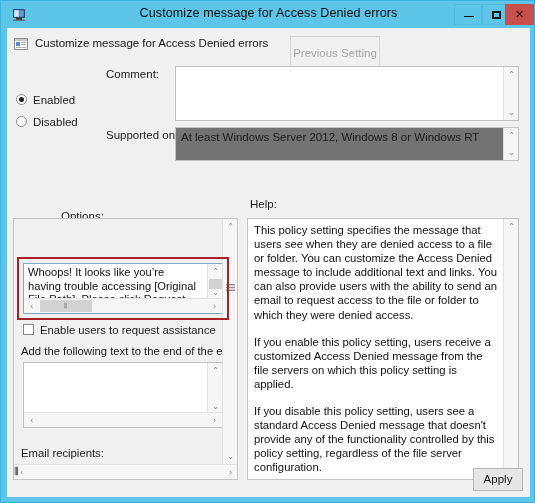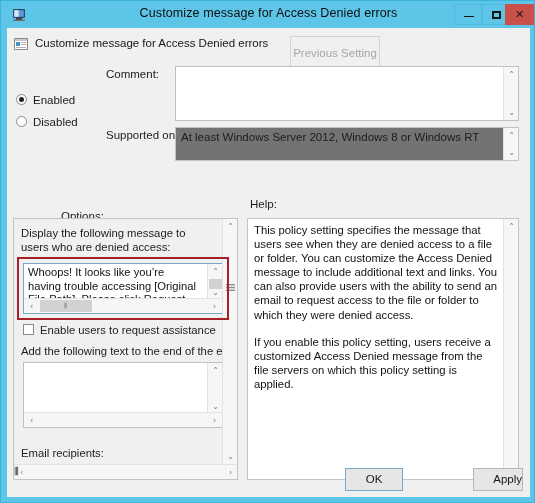--- a/index.html
+++ b/index.html
@@ -377,21 +377,21 @@
     line-height: 14.1px;
     color: #121212;
   }
   #help-text p { margin: 0 0 13px 0; }
   #help-text p:last-child { margin-bottom: 0; }
 
   
   #btn-ok     { left: 338px; top: 440px; width: 58px; height: 23px; line-height:21px;
                 border-color:#7aa8c8; }
   #btn-cancel { left: 402px; top: 440px; width: 58px; height: 23px; line-height:21px; }
-  #btn-apply  { left: 466px; top: 440px; width: 50px; height: 23px; line-height:21px;text-align:right; }
+  #btn-apply  { left: 466px; top: 440px; width: 50px; height: 23px; line-height:21px; }
 
   .nosel { user-select: none; }
 </style>
 </head>
 <body>
 
 <div id="window" class="nosel">
 
   <div id="titlebar">
     <div id="win-icon">
@@ -457,21 +457,20 @@
       </div>
     </div>
 
     <div id="lbl-options">Options:</div>
     <div id="lbl-help">Help:</div>
 
     <div id="options-panel">
 
       <div id="opt-inner">
 
-        <div id="opt-prompt">Display the following message to users who are denied access:</div>
 
         <div id="box-message">
           <div id="message-text">Whoops! It looks like you’re having trouble accessing [Original File Path]. Please click Request Assistance to send [Admin Email]</div>
           <div class="vsb" style="height:36px;">
             <div class="arrow up">⌃</div>
             <div class="arrow down">⌄</div>
             <div class="thumb" style="top:15px;height:10px;"></div>
           </div>
           <div class="hsb" style="width:198px;">
             <div class="arrow left">‹</div>
@@ -518,25 +517,25 @@
         <div class="arrow left" style="position:absolute;top:0;left:0;width:15px;height:14px;display:flex;align-items:center;justify-content:center;font-size:8px;color:#7b7b7b;font-family:'DejaVu Sans',sans-serif;">‹</div>
         <div class="arrow right" style="position:absolute;top:0;right:0;width:15px;height:14px;display:flex;align-items:center;justify-content:center;font-size:8px;color:#7b7b7b;font-family:'DejaVu Sans',sans-serif;">›</div>
         <div class="thumb" style="left:16px;width:176px;">⦀</div>
       </div>
     </div>
 
     <div id="help-panel">
       <div id="help-text">
         <p>This policy setting specifies the message that users see when they are denied access to a file or folder. You can customize the Access Denied message to include additional text and links. You can also provide users with the ability to send an email to request access to the file or folder to which they were denied access.</p>
         <p>If you enable this policy setting, users receive a customized Access Denied message from the file servers on which this policy setting is applied.</p>
+        <p>If you disable this policy setting, users see a standard Access Denied message that doesn't provide any of the functionality controlled by this policy setting, regardless of the file server configuration.</p>
 
       </div>
       <div class="vsb" style="height:260px;">
         <div class="arrow up">⌃</div>
         <div class="arrow down">⌄</div>
       </div>
     </div>
 
-    <button class="btn" id="btn-ok">OK</button>
     <button class="btn" id="btn-apply">Apply</button>
 
   </div>
 </div>
 
 </body></html>

